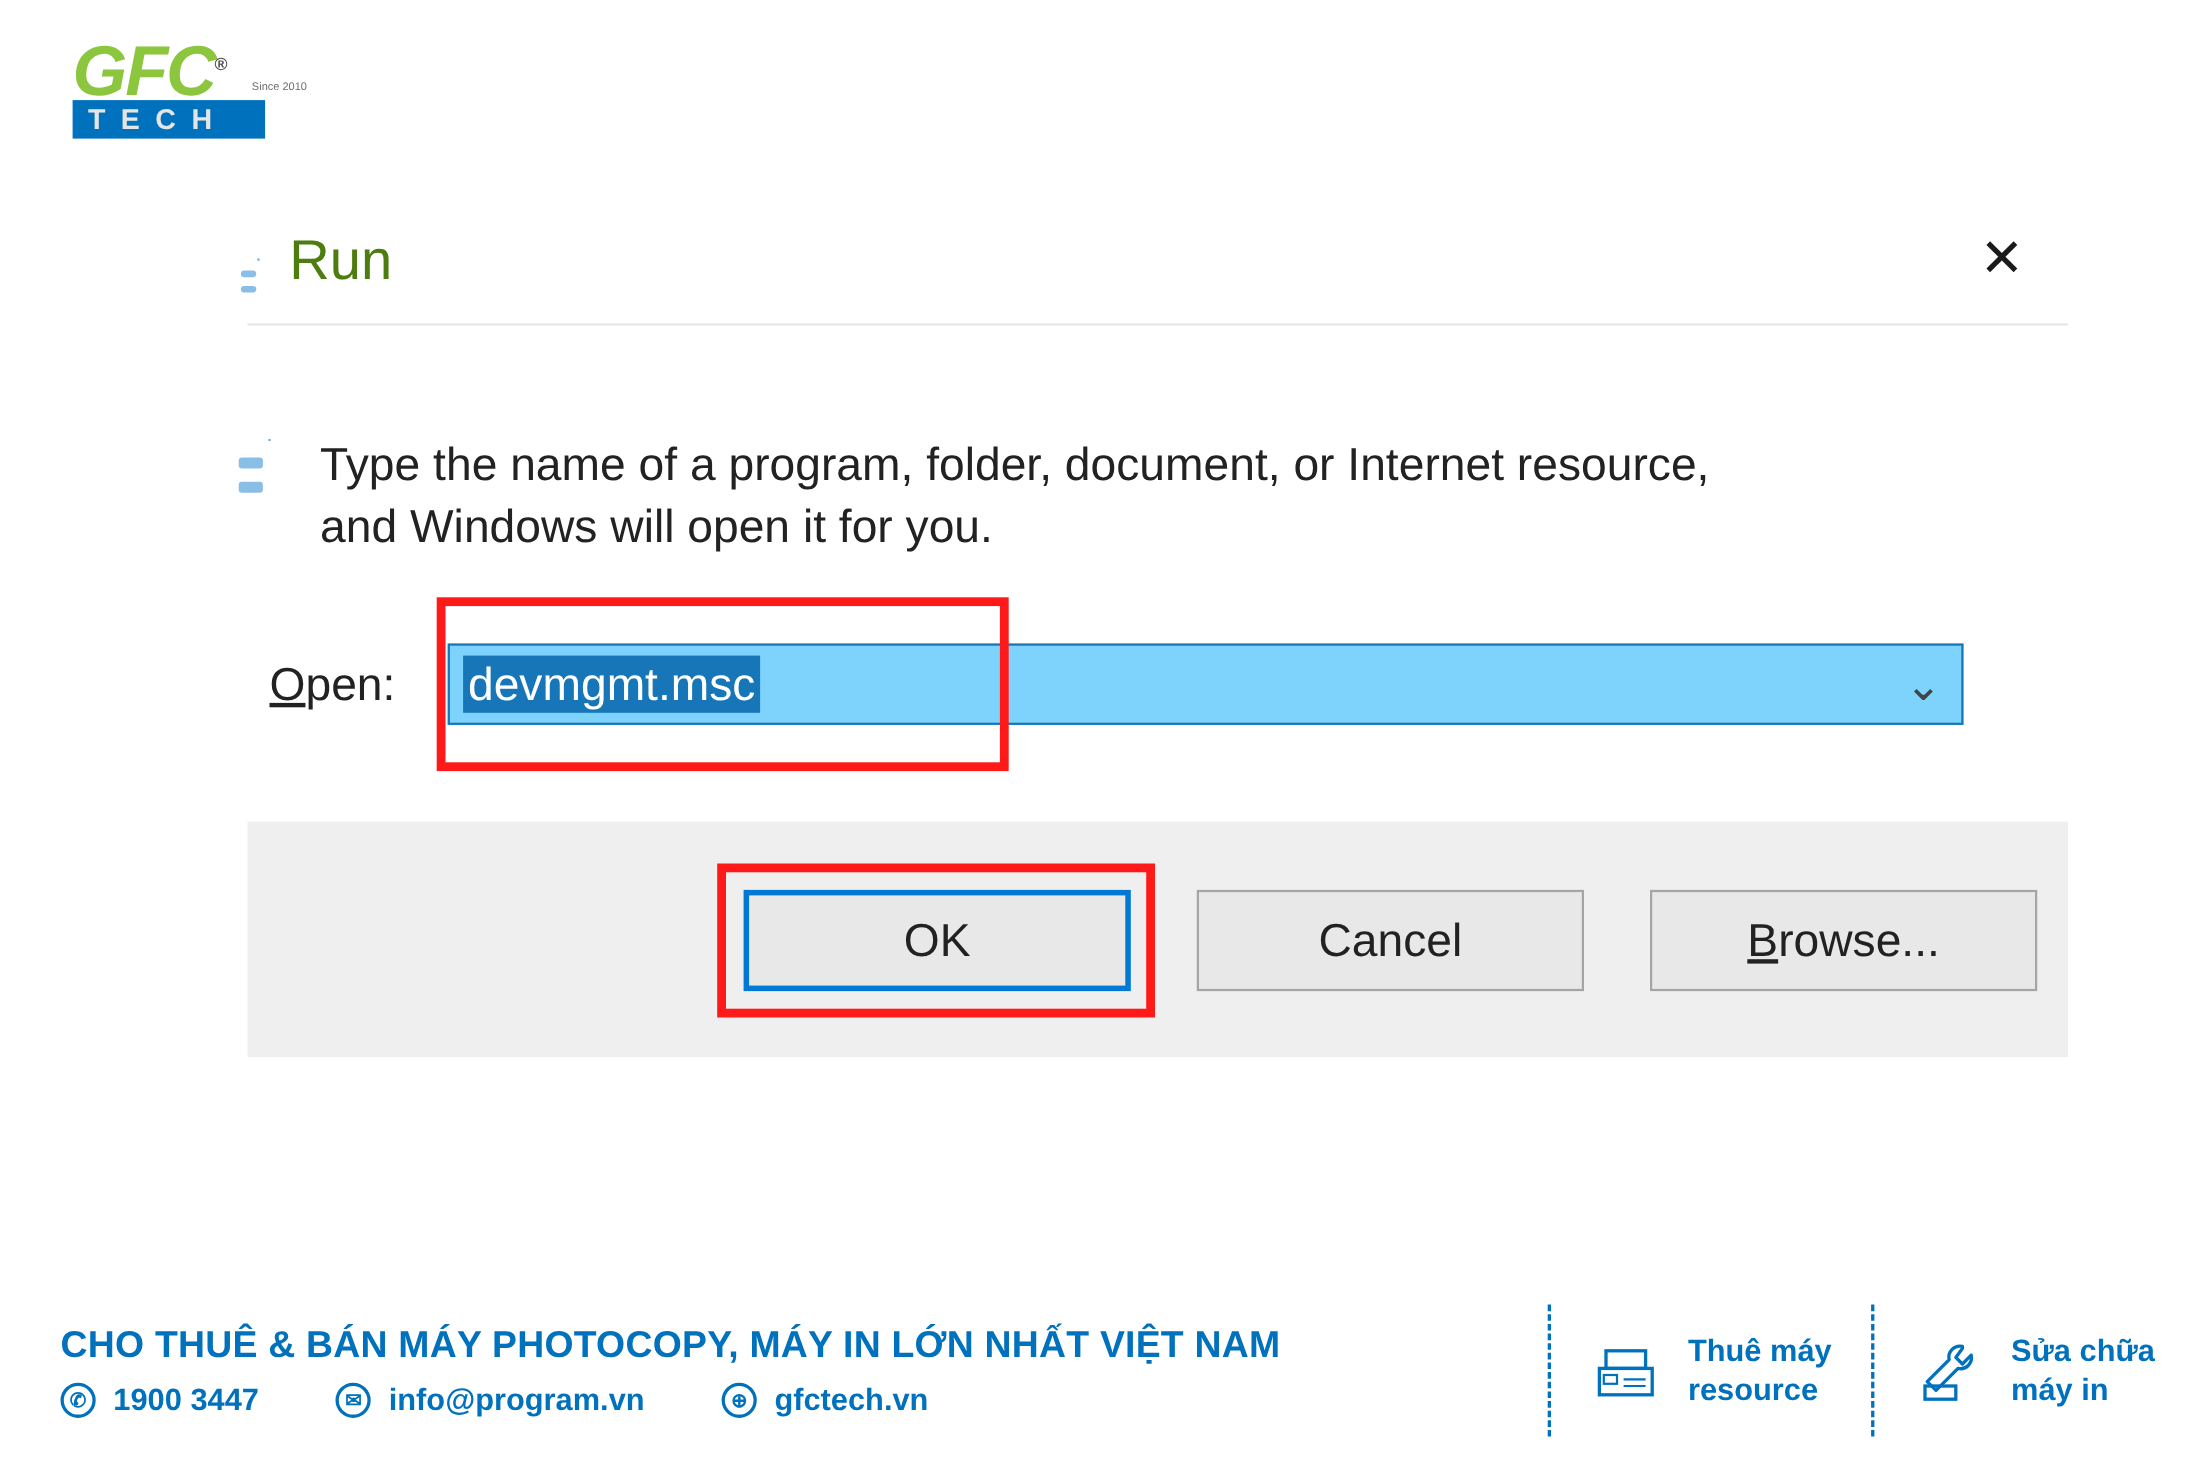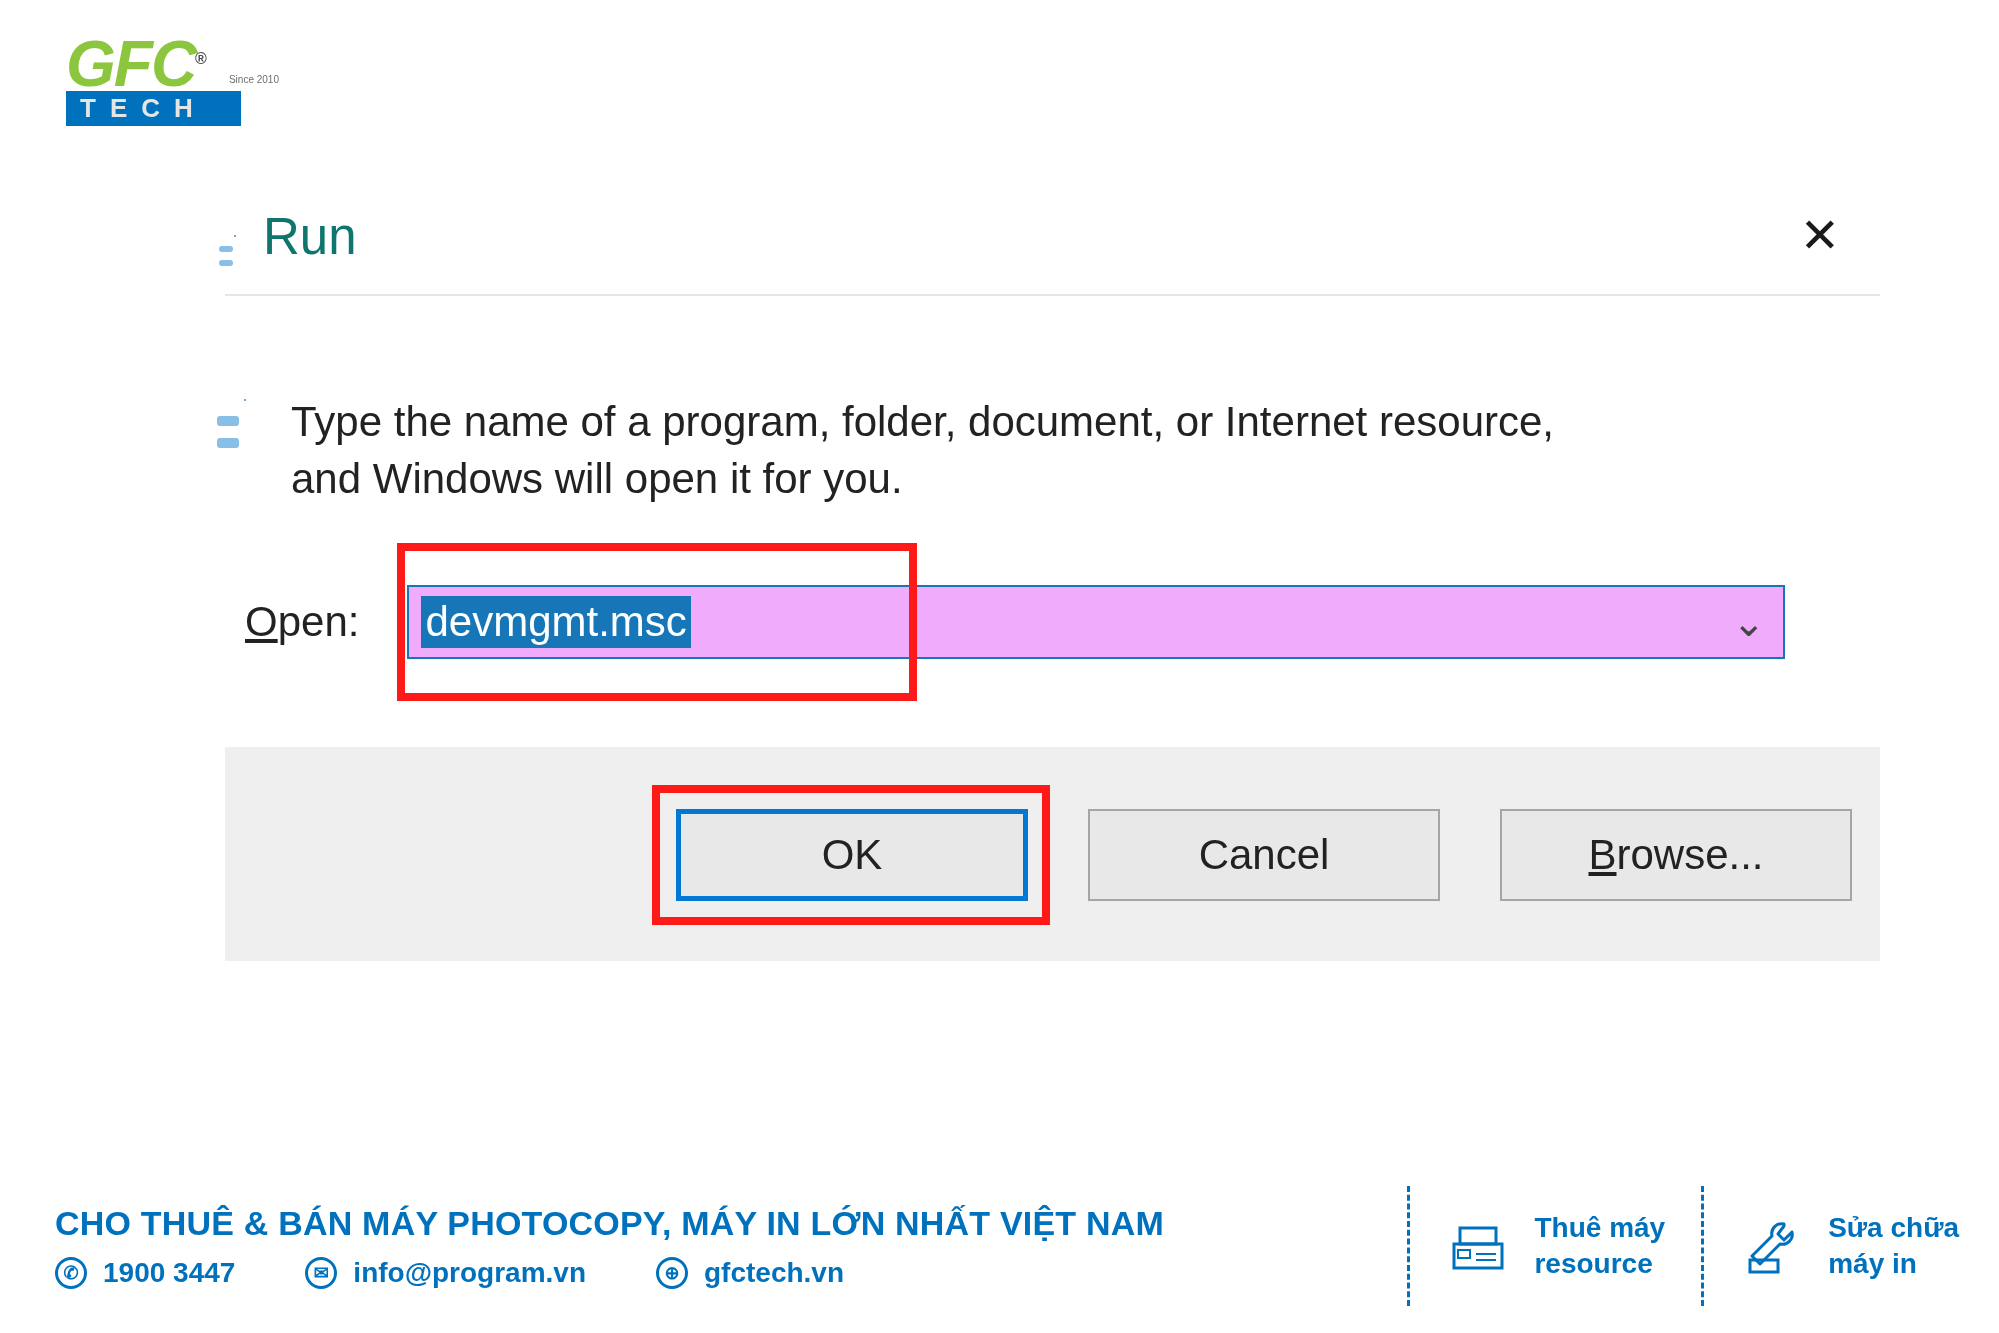--- a/index.html
+++ b/index.html
@@ -62,21 +62,21 @@
     padding: 6px 30px 28px 10px;
     border-bottom: 2px solid #e6e6e6;
   }
   .titlebar-left {
     display: flex;
     align-items: center;
     gap: 28px;
   }
   .titlebar-title {
     font-size: 51px;
-    color: #0f766e;
+    color: #4d7c0f;
     font-weight: 400;
   }
   .close-x {
     font-size: 48px;
     color: #1a1a1a;
     font-weight: 300;
     padding: 6px 10px;
     line-height: 1;
   }
 
@@ -117,21 +117,21 @@
   }
   .red-input {
     left: -10px; top: -42px;
     width: 520px; height: 158px;
   }
 
   .combo {
     width: 1378px;
     height: 74px;
     border: 2px solid #1676b7;
-    background: #f0abfc;
+    background: #7dd3fc;
     display: flex;
     align-items: center;
     justify-content: space-between;
     padding: 0 18px 0 12px;
   }
   .combo-text {
     background: #1676b7;
     color: #ffffff;
     font-size: 42px;
     padding: 2px 4px;

